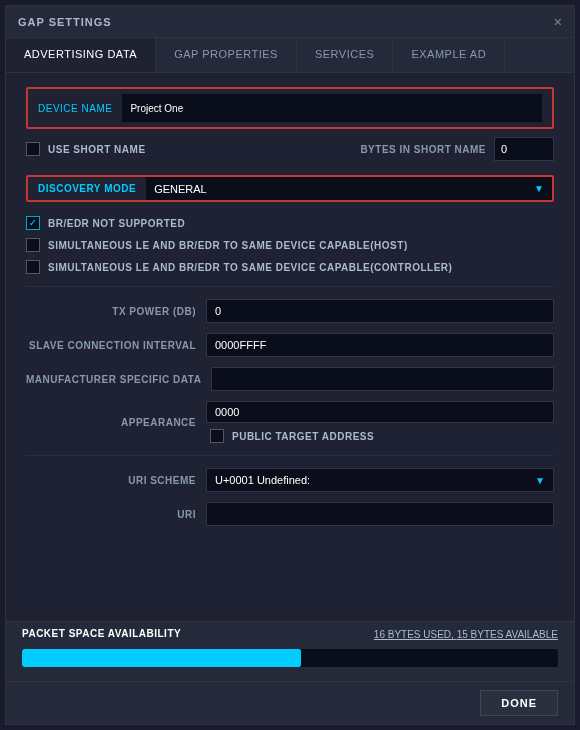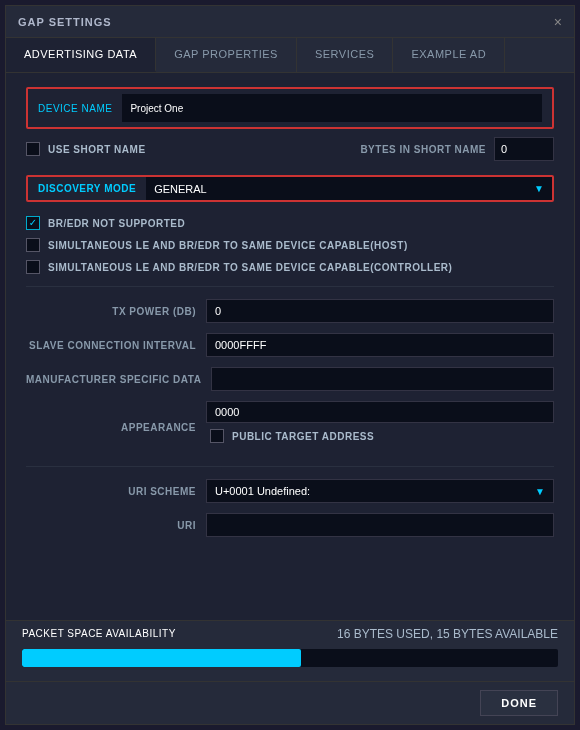--- a/index.html
+++ b/index.html
@@ -212,29 +212,30 @@
       cursor: pointer;
     }
     .bottom-bar {
       background: #252a3a;
       border-top: 1px solid #333;
       padding: 6px 16px;
     }
     .packet-title {
       color: #ffffff;
       font-size: 10px;
-      font-weight: normal;
+      font-weight: bold;
       letter-spacing: 0.5px;
       margin-bottom: 6px;
     }
     .packet-info {
       color: #aabbcc;
-      font-size: 12px;
+      font-size: 10px;
       text-align: center;
       margin-bottom: 4px;
+      text-decoration: underline;
     }
     .progress-bar-bg {
       width: 100%;
       height: 18px;
       background: #0a0e1a;
       border-radius: 2px;
       overflow: hidden;
       margin-bottom: 8px;
     }
     .progress-bar-fill {
@@ -357,21 +358,21 @@
 
     <div class="form-row">
       <span class="form-label">MANUFACTURER SPECIFIC DATA</span>
       <input class="form-input" type="text" value="" style="">
     </div>
 
     <div class="form-row">
       <span class="form-label">APPEARANCE</span>
       <div style="flex:1; display:flex; flex-direction:column; gap:6px;">
         <input class="form-input" type="text" value="0000" style="">
-        <div class="checkbox-row" style="margin-bottom:11px; padding-left:4px;">
+        <div class="checkbox-row" style="margin-bottom:0; padding-left:4px;">
           <div class="checkbox"></div>
           <span class="checkbox-label">PUBLIC TARGET ADDRESS</span>
         </div>
       </div>
     </div>
 
     <hr class="divider">
 
     <div class="form-row">
       <span class="form-label">URI SCHEME</span>

